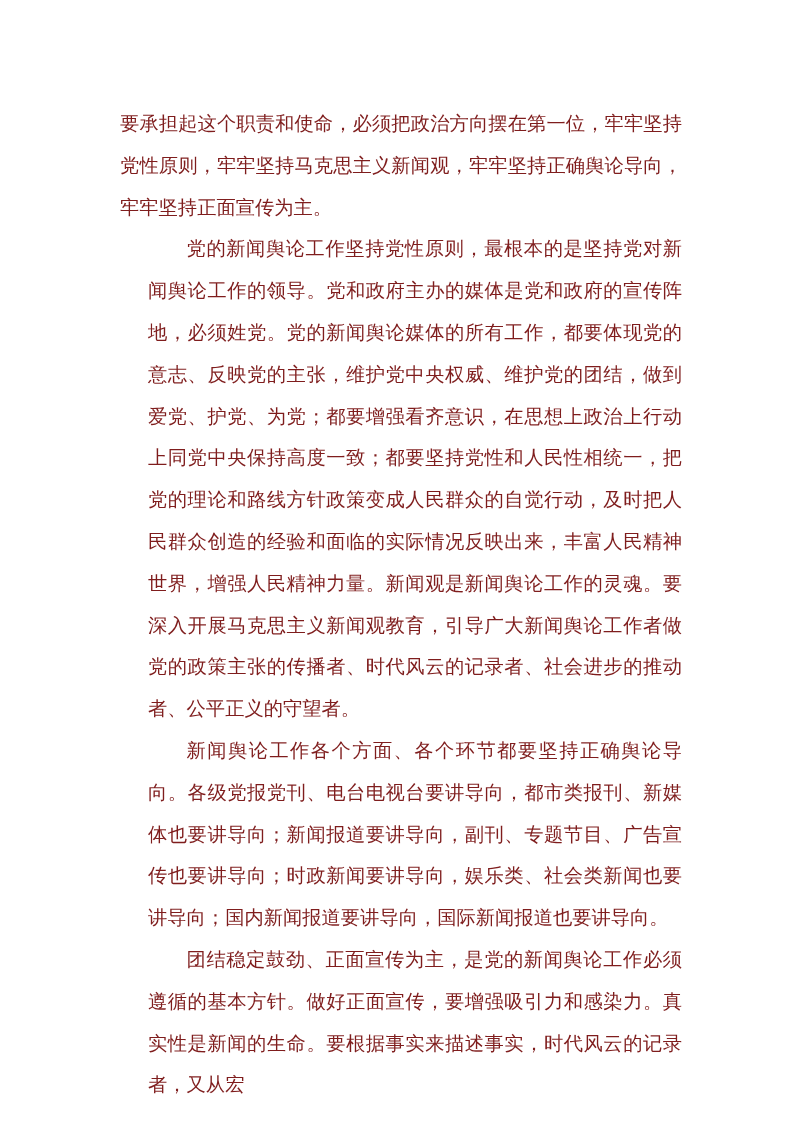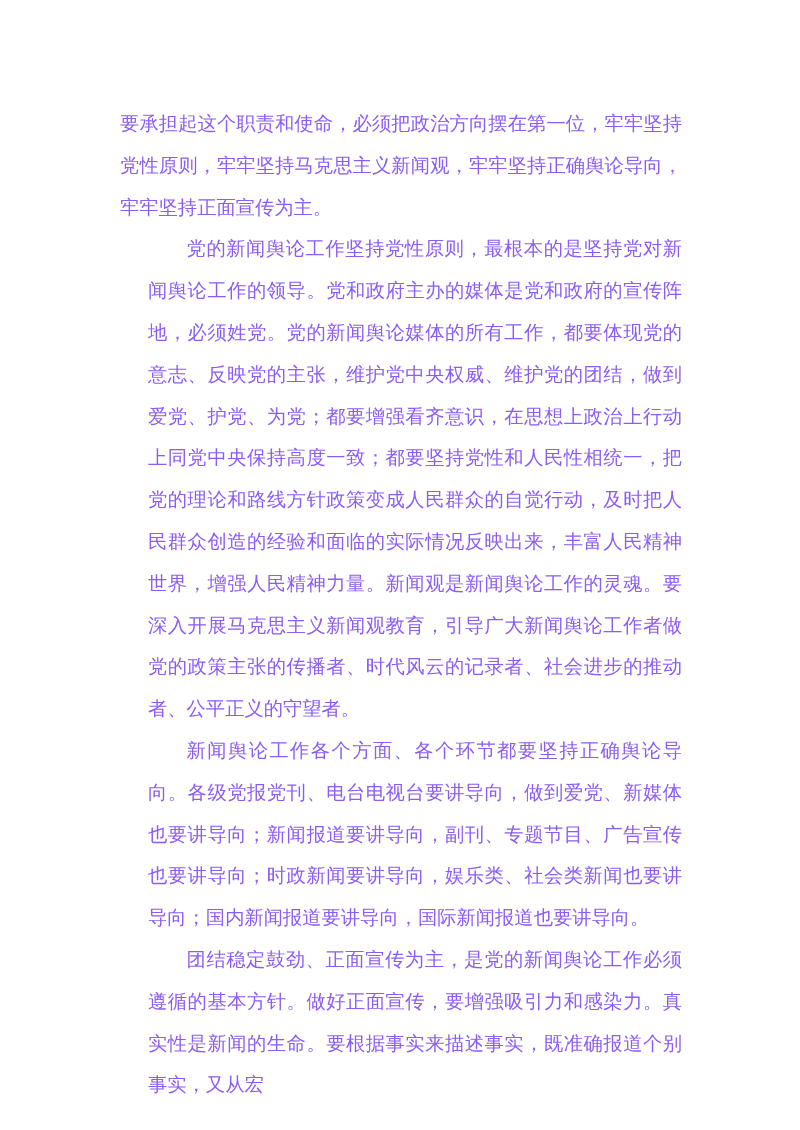--- a/index.html
+++ b/index.html
@@ -25,33 +25,33 @@
       position: absolute;
       left: 120px;
       top: 103px;
       width: 562px;
     }
     .doc-content p.para {
       margin: 0;
       padding: 0;
       font-size: 19.3px;
       line-height: 41.8px;
-      color: #8b5cf6;
+      color: #7f1d1d;
       text-align: justify;
       word-break: break-all;
       font-family: "Liberation Sans", sans-serif;
     }
     .doc-content p.para.indent {
       text-indent: 2em;
       margin-left: 28px;
     }
   </style>
 </head>
 <body>
 
 <div class="doc-page">
   <div class="doc-content">
       <p class="para">要承担起这个职责和使命，必须把政治方向摆在第一位，牢牢坚持党性原则，牢牢坚持马克思主义新闻观，牢牢坚持正确舆论导向，牢牢坚持正面宣传为主。</p>
       <p class="para indent">党的新闻舆论工作坚持党性原则，最根本的是坚持党对新闻舆论工作的领导。党和政府主办的媒体是党和政府的宣传阵地，必须姓党。党的新闻舆论媒体的所有工作，都要体现党的意志、反映党的主张，维护党中央权威、维护党的团结，做到爱党、护党、为党；都要增强看齐意识，在思想上政治上行动上同党中央保持高度一致；都要坚持党性和人民性相统一，把党的理论和路线方针政策变成人民群众的自觉行动，及时把人民群众创造的经验和面临的实际情况反映出来，丰富人民精神世界，增强人民精神力量。新闻观是新闻舆论工作的灵魂。要深入开展马克思主义新闻观教育，引导广大新闻舆论工作者做党的政策主张的传播者、时代风云的记录者、社会进步的推动者、公平正义的守望者。</p>
-      <p class="para indent">新闻舆论工作各个方面、各个环节都要坚持正确舆论导向。各级党报党刊、电台电视台要讲导向，做到爱党、新媒体也要讲导向；新闻报道要讲导向，副刊、专题节目、广告宣传也要讲导向；时政新闻要讲导向，娱乐类、社会类新闻也要讲导向；国内新闻报道要讲导向，国际新闻报道也要讲导向。</p>
-      <p class="para indent">团结稳定鼓劲、正面宣传为主，是党的新闻舆论工作必须遵循的基本方针。做好正面宣传，要增强吸引力和感染力。真实性是新闻的生命。要根据事实来描述事实，既准确报道个别事实，又从宏</p>
+      <p class="para indent">新闻舆论工作各个方面、各个环节都要坚持正确舆论导向。各级党报党刊、电台电视台要讲导向，都市类报刊、新媒体也要讲导向；新闻报道要讲导向，副刊、专题节目、广告宣传也要讲导向；时政新闻要讲导向，娱乐类、社会类新闻也要讲导向；国内新闻报道要讲导向，国际新闻报道也要讲导向。</p>
+      <p class="para indent">团结稳定鼓劲、正面宣传为主，是党的新闻舆论工作必须遵循的基本方针。做好正面宣传，要增强吸引力和感染力。真实性是新闻的生命。要根据事实来描述事实，时代风云的记录者，又从宏</p>
     </div>
 </div>
 
 </body></html>

